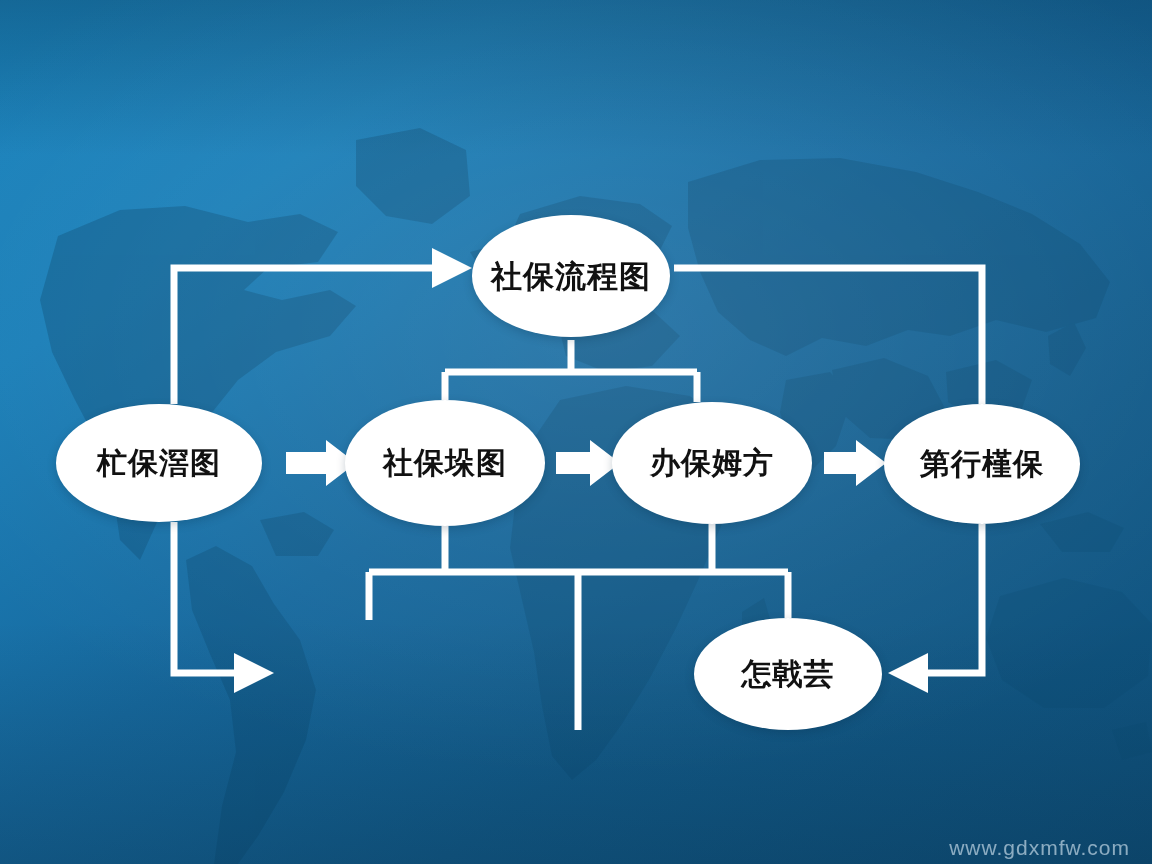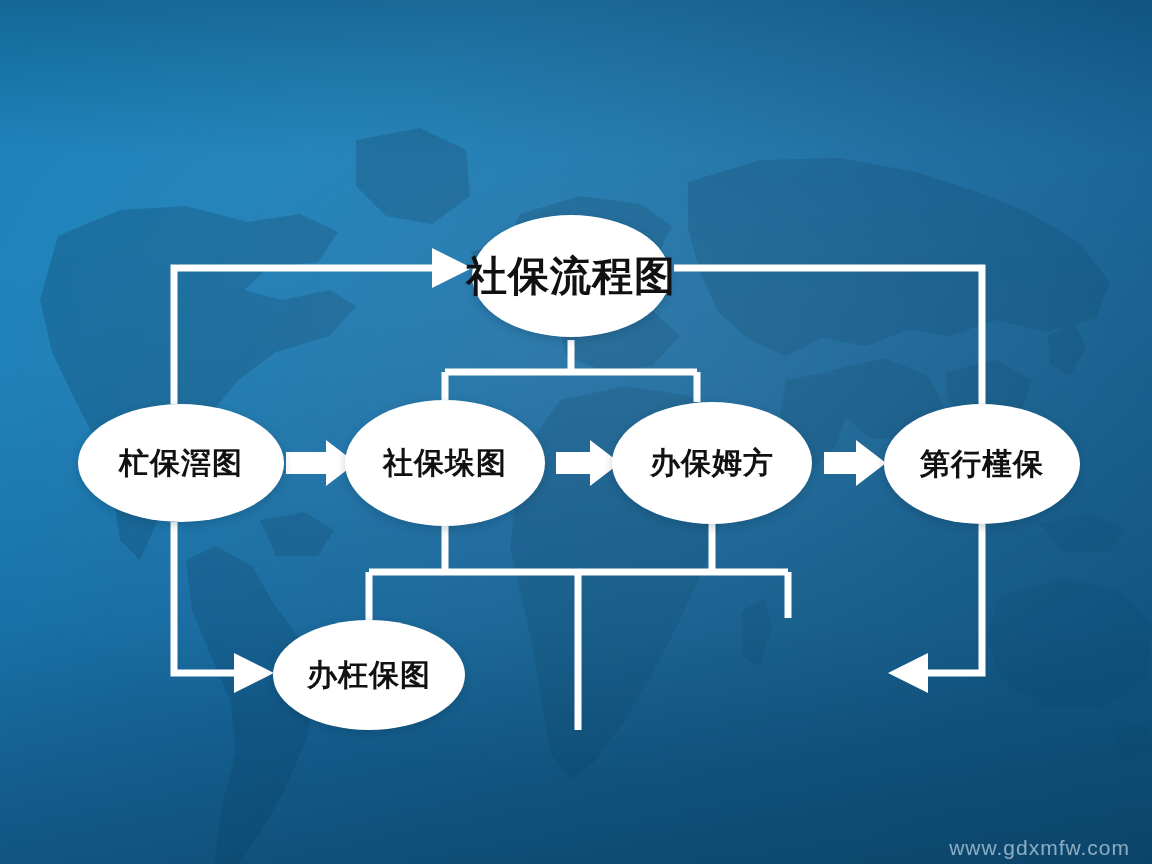--- a/index.html
+++ b/index.html
@@ -79,22 +79,22 @@
     z-index: 4;
   }
   .node span {
     display: block;
     font-size: 30px;
     letter-spacing: 1px;
     line-height: 1;
     white-space: nowrap;
   }
   .node.top        { left: 472px; top: 215px;  width: 198px; height: 122px; }
-  .node.top span   { font-size: 41px; }
-  .node.r2a        { left: 78px;  top: 404px;  width: 206px; height: 118px; }
+  .node.top span   { font-size: 31px; }
+  .node.r2a        { left: 56px;  top: 404px;  width: 206px; height: 118px; }
   .node.r2b        { left: 345px; top: 400px;  width: 200px; height: 126px; }
   .node.r2c        { left: 612px; top: 402px;  width: 200px; height: 122px; }
   .node.r2d        { left: 884px; top: 404px;  width: 196px; height: 120px; }
   .node.b1         { left: 273px; top: 620px;  width: 192px; height: 110px; }
   .node.b2         { left: 694px; top: 618px;  width: 188px; height: 112px; }
 
   
   #watermark {
     position: absolute;
     right: 22px;
@@ -214,20 +214,20 @@
   </div>
 
   <div class="node r2c">
     <span>办保姆方</span>
   </div>
 
   <div class="node r2d">
     <span>第行槿保</span>
   </div>
 
-  <div class="node b1">
-    <span>办枉保图</span>
-  </div>
-
+
+  <div class="node b2">
+    <span>怎戟芸</span>
+  </div>
 
   <div id="watermark">www.gdxmfw.com</div>
 
 </div>
 
 </body></html>

